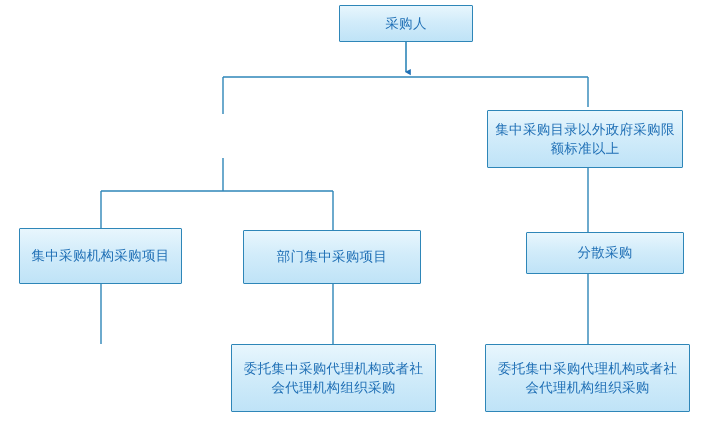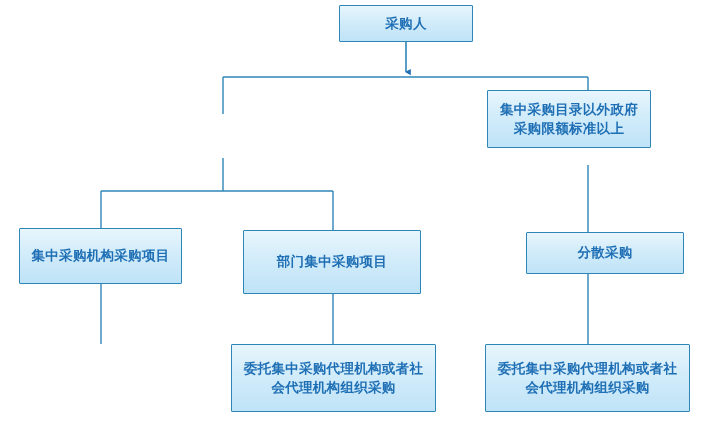--- a/index.html
+++ b/index.html
@@ -26,39 +26,39 @@
   .node {
     position: absolute;
     box-sizing: border-box;
     display: flex;
     align-items: center;
     justify-content: center;
     text-align: center;
     border: 1px solid #2e86b8;
     background: linear-gradient(to bottom, #e8f6fd 0%, #d2ecfa 45%, #bfe3f7 100%);
     color: #1f6fb5;
-    font-weight: bold;
+    font-weight: normal;
     font-size: 13.5px;
     line-height: 1.42;
     letter-spacing: 0.3px;
     padding: 10px 6px;
     border-radius: 1px;
   }
   .node .label {
     display: block;
     width: 100%;
   }
   
   .n-root     { left: 339px; top: 5px;   width: 134px; height: 37px; }
   
   .n-in-cat   { left: 131px; top: 114px; width: 187px; height: 44px; }
-  .n-out-cat  { left: 487px; top: 90px; width: 164px; height: 58px; }
+  .n-out-cat  { left: 487px; top: 110px; width: 196px; height: 58px; }
   
   .n-centr-org{ left: 19px;  top: 228px; width: 163px; height: 56px; }
-  .n-dept     { left: 243px; top: 230px; width: 178px; height: 64px; }
+  .n-dept     { left: 243px; top: 230px; width: 178px; height: 54px; }
   .n-disperse { left: 526px; top: 232px; width: 158px; height: 42px; }
   
   .n-entrust-1{ left: 13px;  top: 344px; width: 195px; height: 68px; }
   .n-entrust-2{ left: 231px; top: 344px; width: 205px; height: 68px; }
   .n-entrust-3{ left: 485px; top: 344px; width: 205px; height: 68px; }
 </style>
 </head>
 <body>
 
 <div id="canvas">

